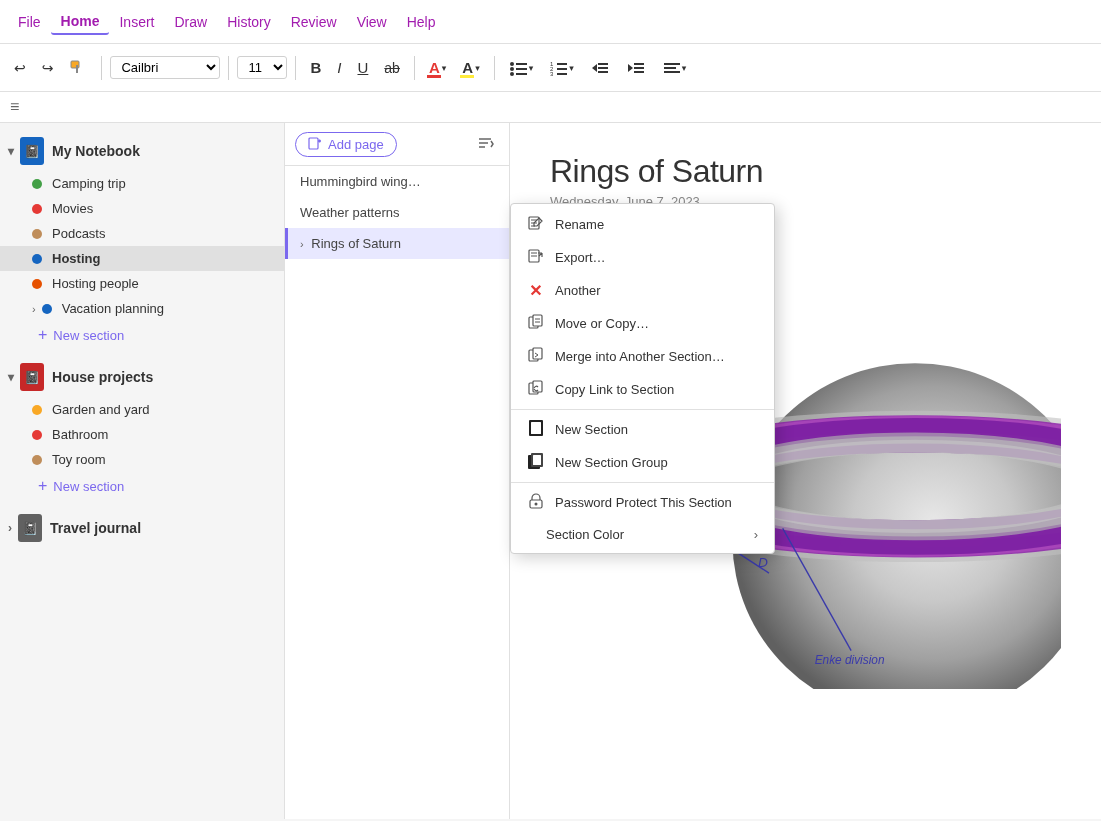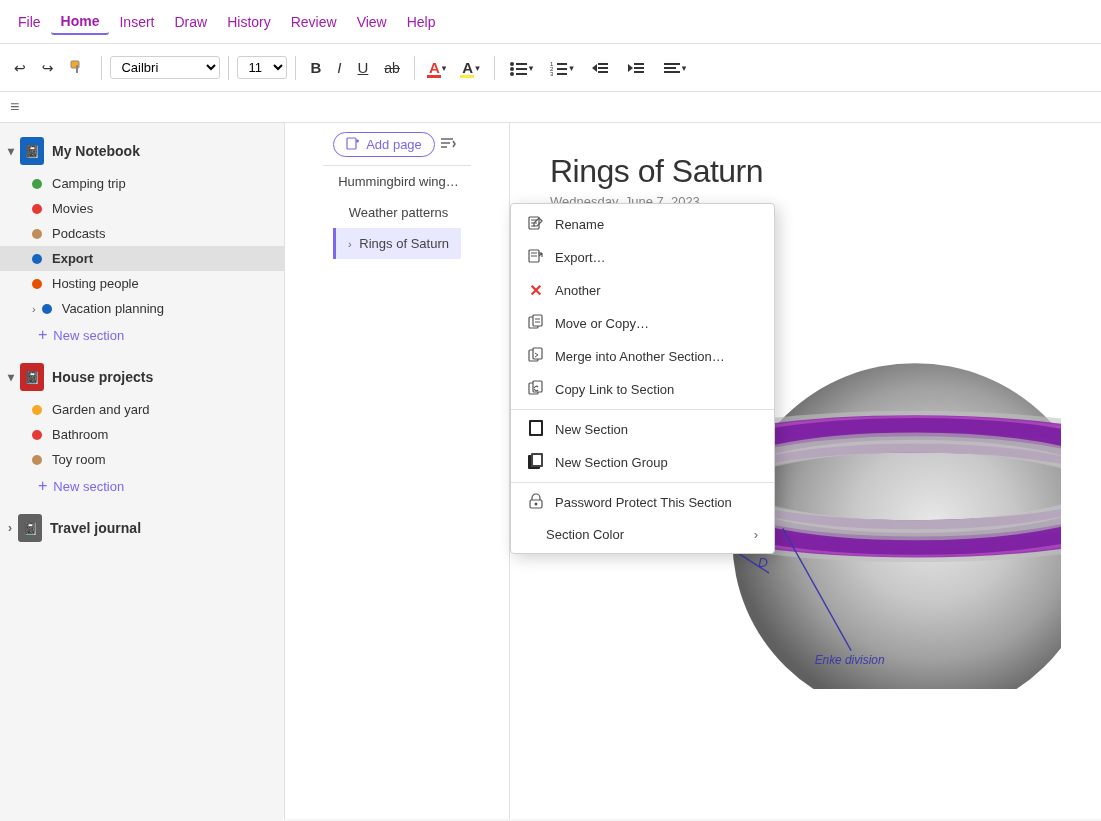--- a/index.html
+++ b/index.html
@@ -79,21 +79,21 @@
 
     .new-section-item {
       display: flex; align-items: center; padding: 5px 8px 5px 38px;
       cursor: pointer; font-size: 13px; color: #7b68ee;
     }
     .new-section-item .plus-icon { margin-right: 6px; font-size: 16px; }
 
     
     .section-panel {
       width: 225px; min-width: 225px; background: #fff; border-right: 1px solid #e0e0e0;
-      display: flex; flex-direction: column; align-items: center;
+      display: flex; flex-direction: column;
     }
     .section-panel-header {
       display: flex; align-items: center; justify-content: space-between;
       padding: 8px 10px; border-bottom: 1px solid #e0e0e0;
     }
     .add-page-btn {
       display: flex; align-items: center; gap: 6px; padding: 4px 12px;
       border: 1px solid #7b68ee; border-radius: 16px; cursor: pointer;
       color: #7b68ee; font-size: 13px; background: #fff;
     }
@@ -258,21 +258,21 @@
     <div class="section-item">
       <span class="section-dot" style="background:#e53935;"></span>
       <span>Movies</span>
     </div>
     <div class="section-item">
       <span class="section-dot" style="background:#bf8d5a;"></span>
       <span>Podcasts</span>
     </div>
     <div class="section-item active">
       <span class="section-dot" style="background:#1565c0;"></span>
-      <span>Export</span>
+      <span>Hosting</span>
     </div>
     <div class="section-item">
       <span class="section-dot" style="background:#e65100;"></span>
       <span>Hosting people</span>
     </div>
     <div class="section-item">
       <span class="chevron-right">›</span>
       <span class="section-dot" style="background:#1565c0;"></span>
       <span>Vacation planning</span>
     </div>

